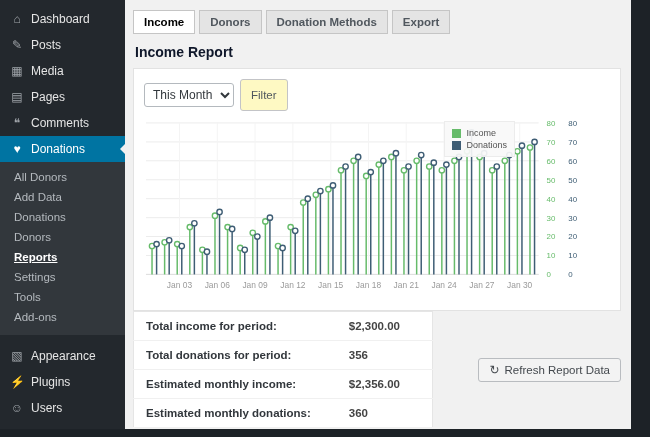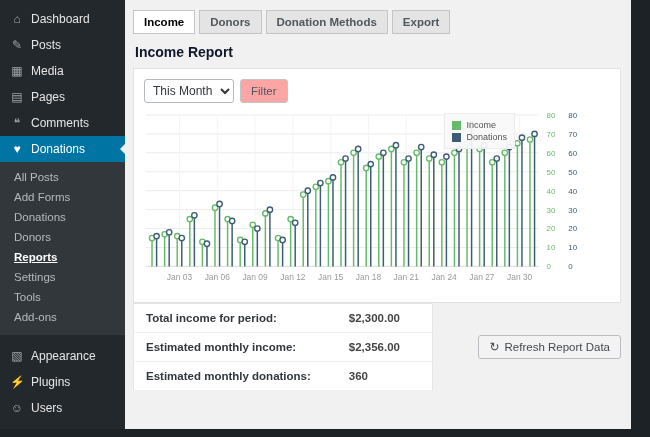--- a/index.html
+++ b/index.html
@@ -83,26 +83,26 @@
     background: #fff;
     border: 1px solid #e2e2e2;
     padding: 10px;
   }
   .filter-bar { display: flex; gap: 6px; margin-bottom: 6px; align-items: center; }
   .filter-bar select {
     font-size: 12px; padding: 2px 4px; height: 24px;
     border: 1px solid #b4b9be; border-radius: 3px; background: #fff; color: #32373c;
   }
   .button {
-    background: #fca5a5;
+    background: #fef9c3;
     border: 1px solid #c3c4c7;
     border-radius: 3px;
     padding: 3px 10px;
     font-size: 11.5px; color: #50575e;
-    cursor: pointer; height: 24px;
+    cursor: pointer; height: 32px;
   }
   .chart-wrap { position: relative; }
   .chart-wrap svg { display: block; width: 100%; height: 183px; }
   .legend {
     position: absolute; top: 4px; right: 95px;
     background: rgba(248,248,248,0.92);
     border: 1px solid #ececec;
     padding: 4px 7px;
     font-size: 9px; color: #555;
   }
@@ -165,22 +165,22 @@
           <span class="mi-icon">❝</span>
           <span class="mi-label">Comments</span>
         </li>
       </ul>
 
     <li class="menu-item menu-parent-active" style="display:flex">
       <span class="mi-icon">♥</span>
       <span class="mi-label">Donations</span>
     </li>
     <ul class="submenu" id="donations-submenu">
-        <li>All Posts</li>
-        <li>Add Forms</li>
+        <li>All Donors</li>
+        <li>Add Data</li>
         <li>Donations</li>
         <li>Donors</li>
         <li class="current">Reports</li>
         <li>Settings</li>
         <li>Tools</li>
         <li>Add-ons</li>
       </ul>
 
     <div class="menu-gap"></div>
     <ul id="menu-bottom">
@@ -409,20 +409,24 @@
     </section>
 
     <div class="bottom-row">
       <table class="summary">
         <tbody>
           <tr>
             <td class="lbl">Total income for period:</td>
             <td class="val">$2,300.00</td>
           </tr>
           <tr>
+            <td class="lbl">Total donations for period:</td>
+            <td class="val">356</td>
+          </tr>
+          <tr>
             <td class="lbl">Estimated monthly income:</td>
             <td class="val">$2,356.00</td>
           </tr>
           <tr>
             <td class="lbl">Estimated monthly donations:</td>
             <td class="val">360</td>
           </tr>
         </tbody>
       </table>
 

